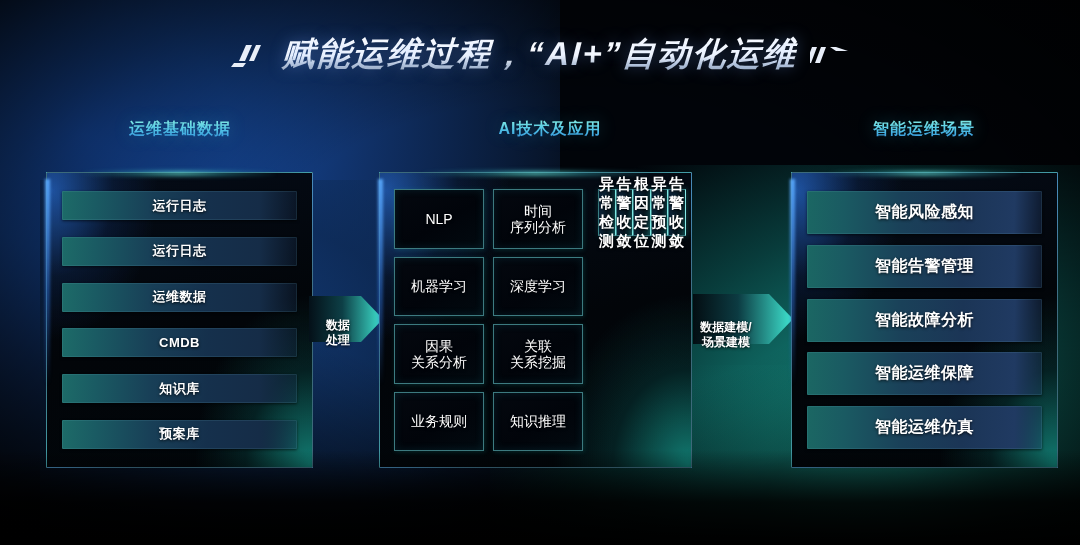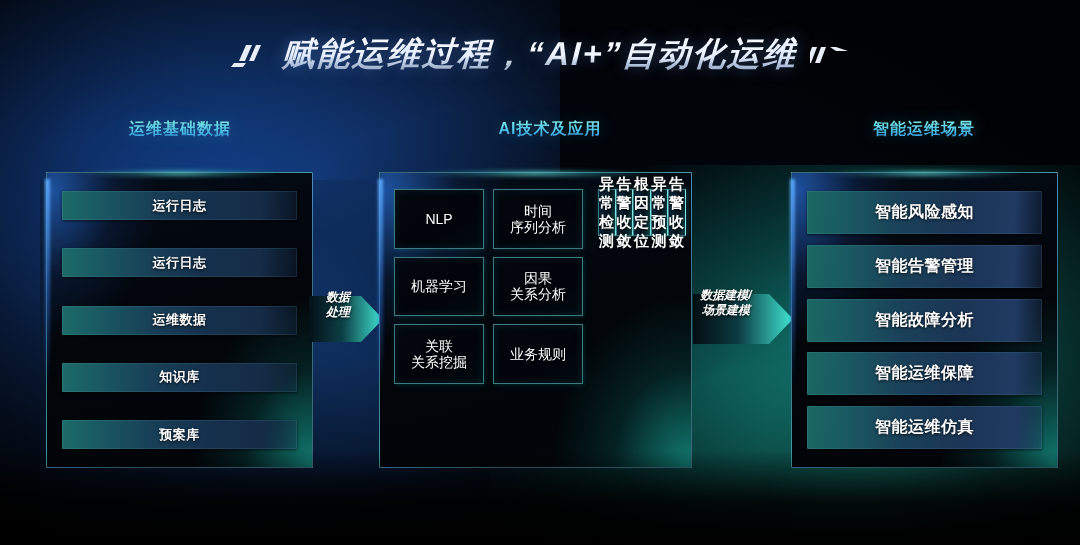--- a/index.html
+++ b/index.html
@@ -127,21 +127,21 @@
     box-sizing:border-box;display:flex;align-items:center;justify-content:center;
     height:47px;color:#fff;font-size:15px;font-weight:700;letter-spacing:.5px;
     border:1px solid rgba(105,205,210,.50);
     border-right-color:rgba(140,245,240,.95);
     background:linear-gradient(96deg,#0b2238 0%,#0a2234 26%,#06151f 58%,#0a2a30 82%,#10454a 100%);
     text-shadow:0 1px 3px rgba(0,0,0,.9);
     box-shadow:1px 0 6px rgba(60,220,215,.25);
   }
 
   
-  .arrow{position:absolute;display:flex;align-items:flex-start;justify-content:flex-start;font-style:italic;}
+  .arrow{position:absolute;display:flex;align-items:flex-end;justify-content:flex-start;}
   .arrow .label{
     position:relative;z-index:2;color:#ffffff;font-size:12px;font-weight:700;
     line-height:1.25;text-align:center;white-space:nowrap;width:100%;
     padding-right:16px;box-sizing:border-box;
     text-shadow:0 1px 3px rgba(0,0,0,.9);
   }
   #arrow-1{left:309px;top:290px;width:74px;height:58px;}
   #arrow-2{left:693px;top:288px;width:82px;height:62px;}
 
   
@@ -183,20 +183,21 @@
 
   <div class="col-head" id="head-left">运维基础数据</div>
   <div class="col-head" id="head-mid">AI技术及应用</div>
   <div class="col-head" id="head-right">智能运维场景</div>
 
   <div class="panel" id="panel-left">
     <div class="list-col">
       <div class="bar-item">运行日志</div>
       <div class="bar-item">运行日志</div>
       <div class="bar-item">运维数据</div>
+      <div class="bar-item">CMDB</div>
       <div class="bar-item">知识库</div>
       <div class="bar-item">预案库</div>
     </div>
   </div>
 
   <div class="arrow" id="arrow-1">
     <svg width="74" height="58" viewBox="0 0 74 58" style="position:absolute;left:0;top:0;">
       <defs>
         <linearGradient id="ag1" x1="0" y1="0" x2="1" y2="0">
           <stop offset="0%" stop-color="#041018"></stop>
@@ -211,23 +212,25 @@
       <span>处理</span>
     </div>
   </div>
 
   <div class="panel" id="panel-mid">
     <div id="mid-inner">
       <div id="mid-grid">
         <div class="tech-box">NLP</div>
         <div class="tech-box">时间<br>序列分析</div>
         <div class="tech-box">机器学习</div>
+        <div class="tech-box">深度学习</div>
         <div class="tech-box">因果<br>关系分析</div>
         <div class="tech-box">关联<br>关系挖掘</div>
         <div class="tech-box">业务规则</div>
+        <div class="tech-box">知识推理</div>
       </div>
       <div id="mid-right">
         <div class="app-box">异常检测</div>
         <div class="app-box">告警收敛</div>
         <div class="app-box">根因定位</div>
         <div class="app-box">异常预测</div>
         <div class="app-box">告警收敛</div>
       </div>
     </div>
   </div>

